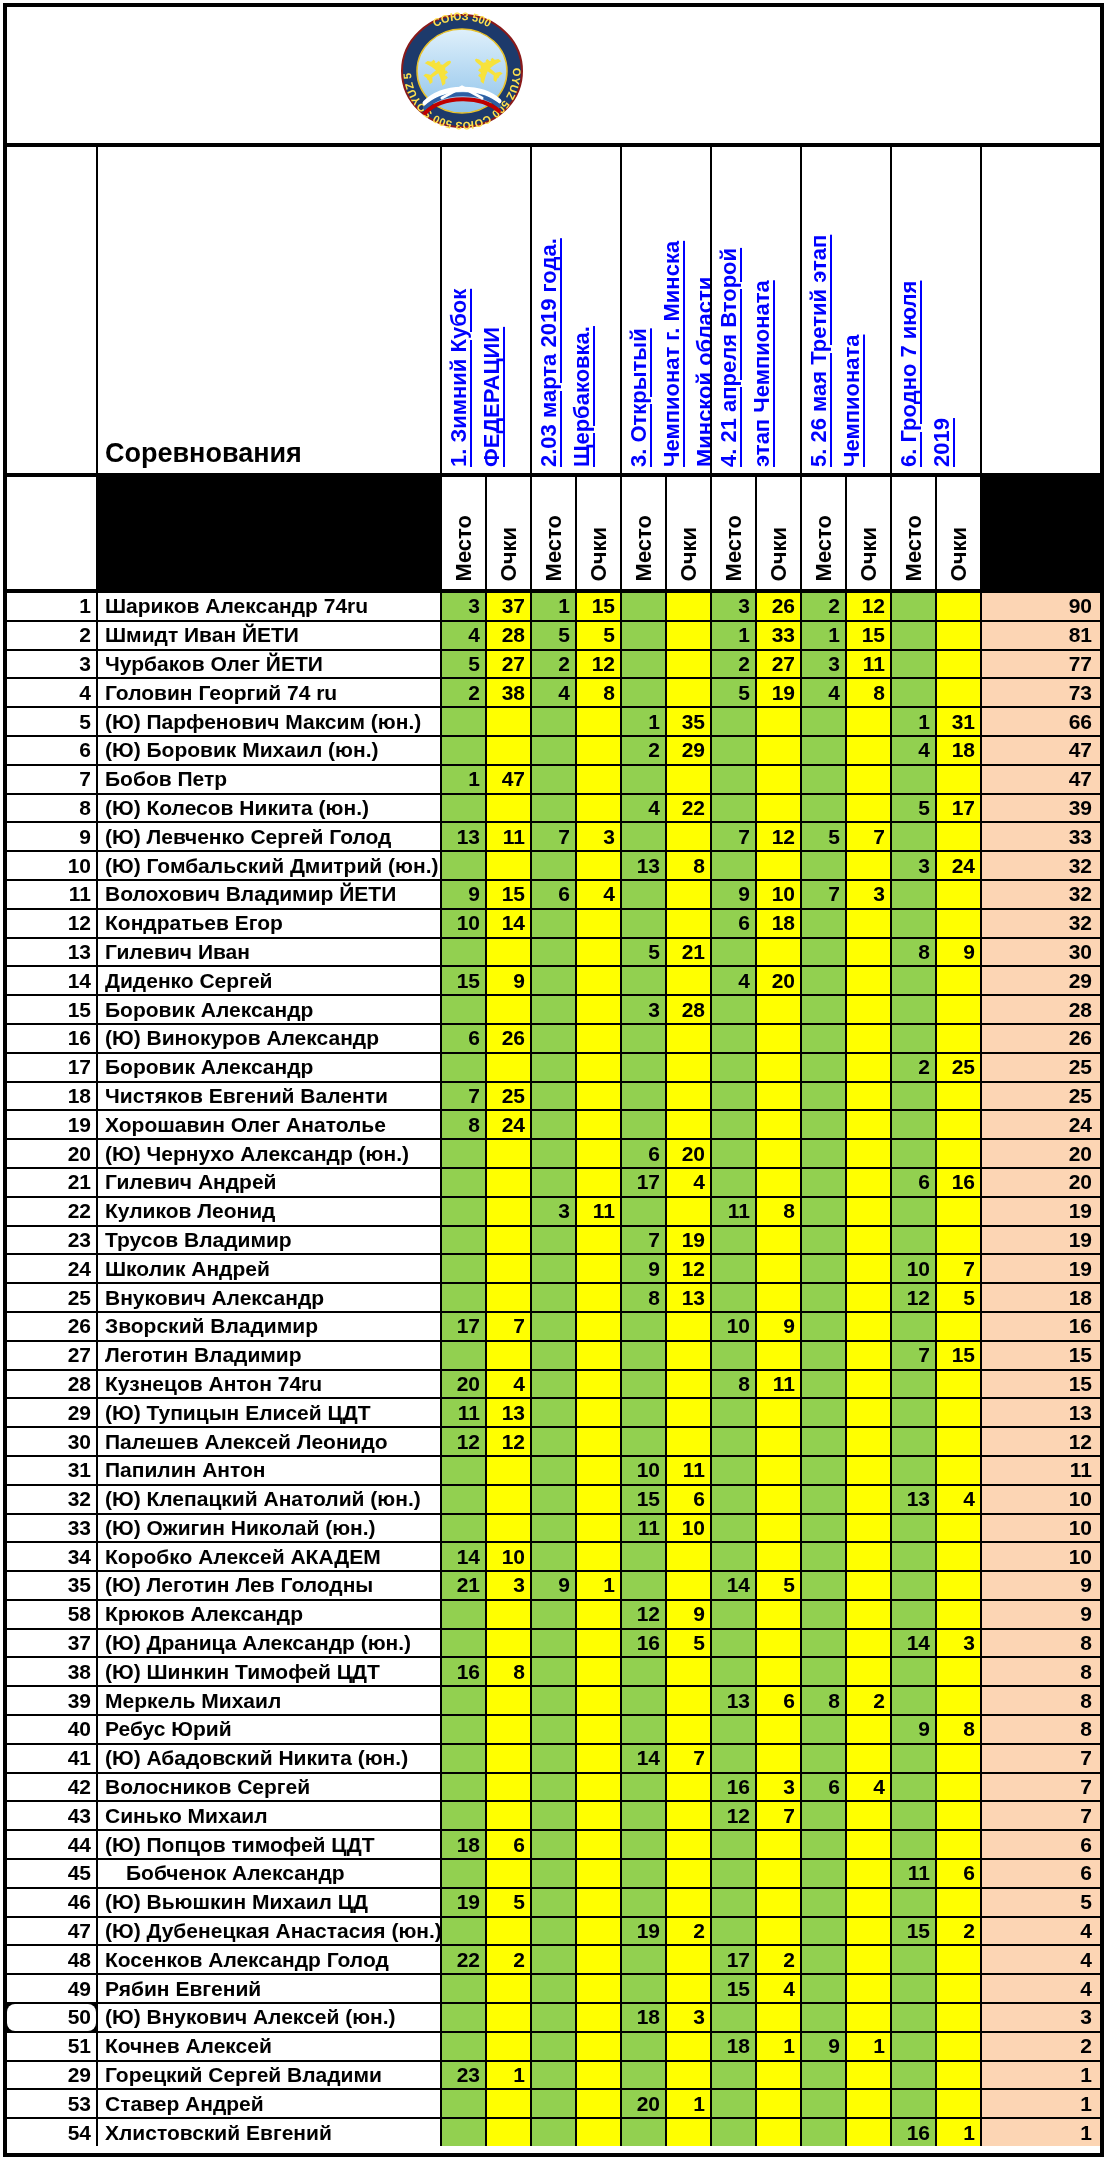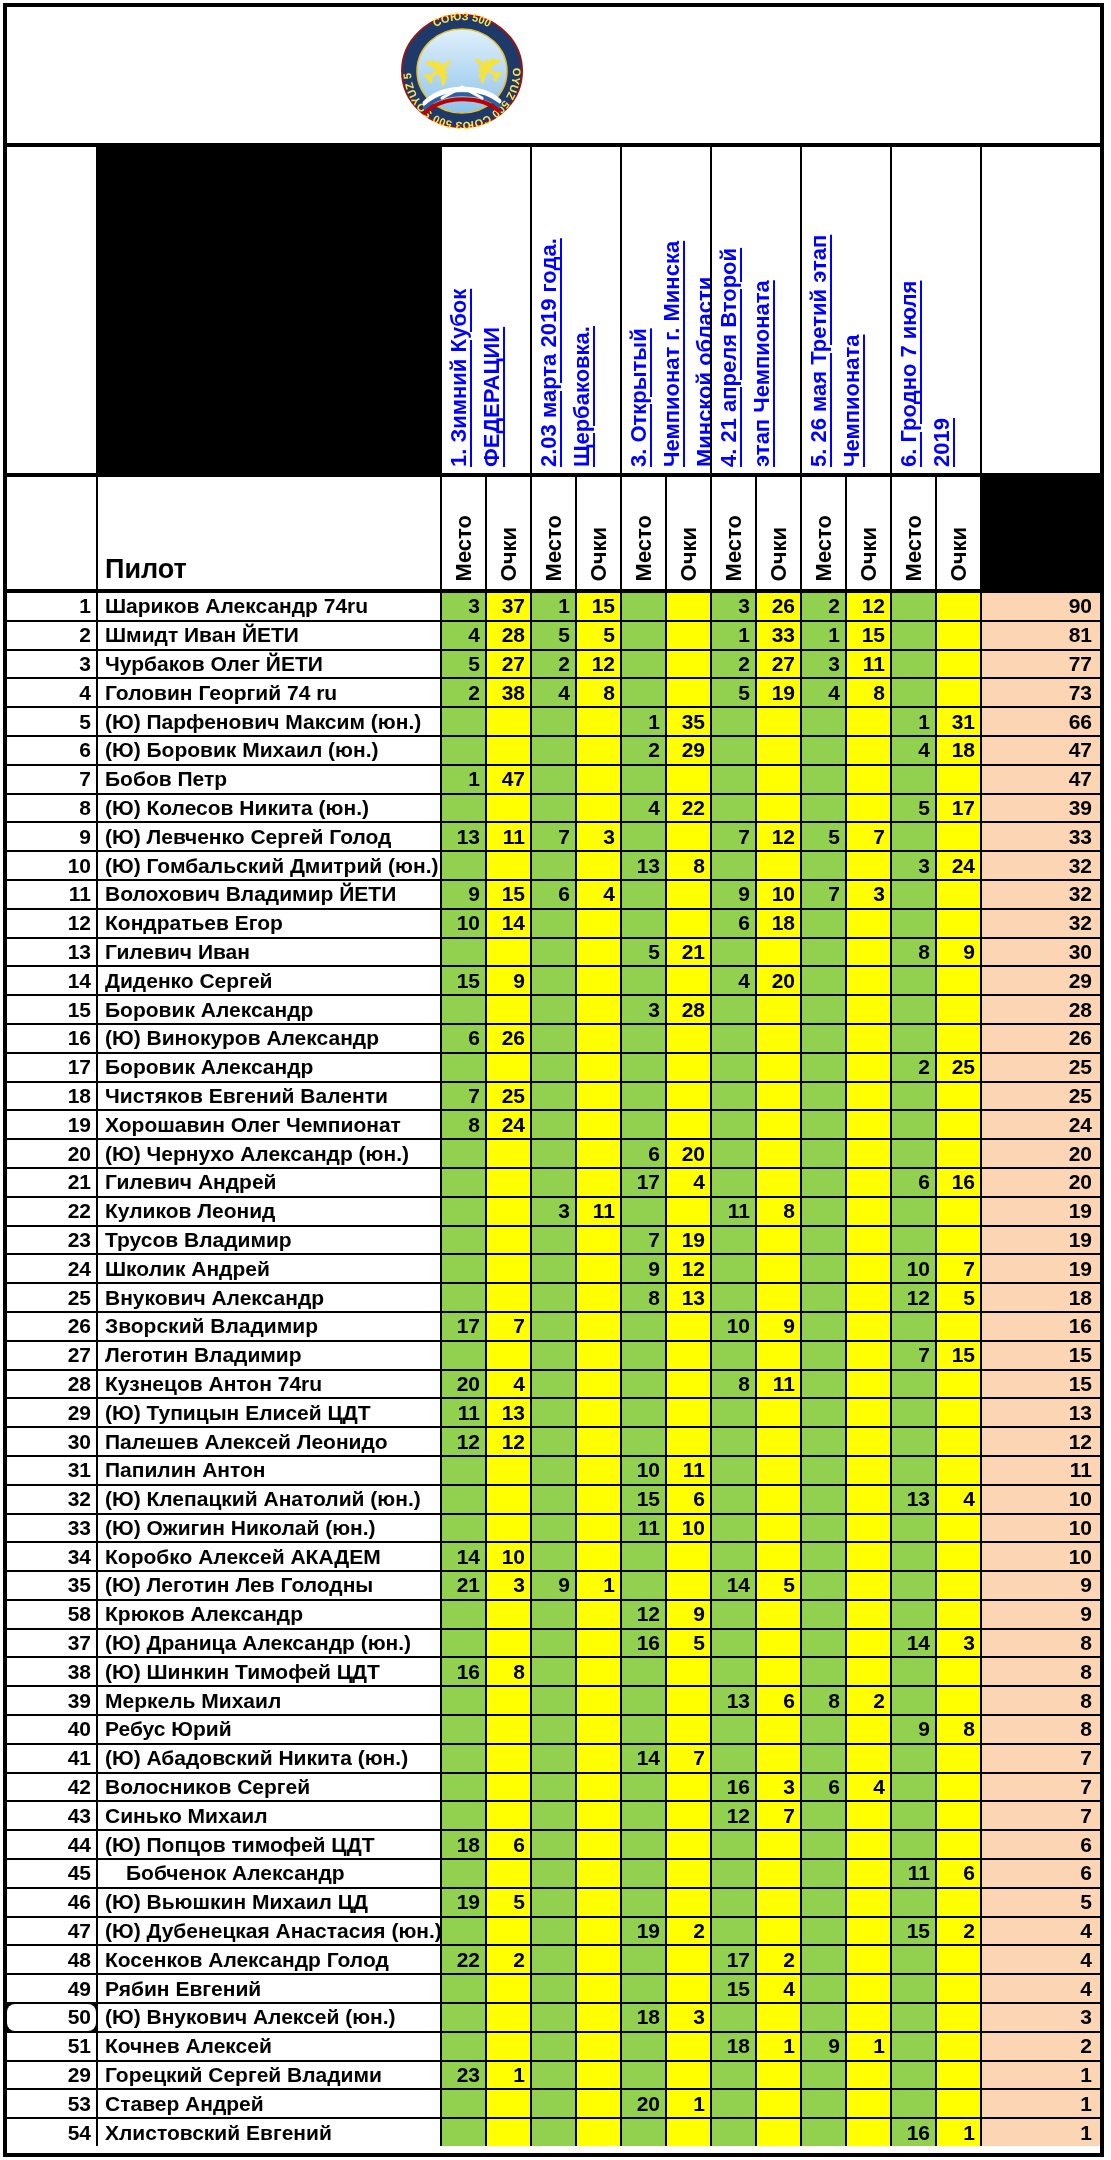--- a/index.html
+++ b/index.html
@@ -60,20 +60,21 @@
       <g>
         <text x="0" y="0" transform="translate(44,60) rotate(-38)" text-anchor="middle" dominant-baseline="central" font-size="40" fill="#f7e23b">✈</text>
       </g>
       <g>
         <text x="0" y="0" transform="translate(92,58) scale(-1,1) rotate(-38)" text-anchor="middle" dominant-baseline="central" font-size="40" fill="#f7e23b">✈</text>
       </g>
     </svg>
   </div>
   <div class="grid" id="grid">
       <div class="c hdrow" style="grid-area: 1 / 1 / span 1 / span 1;"></div>
+      <div class="c hdrow lblbottom" style="grid-area: 1 / 2 / span 1 / span 1;">Соревнования</div>
       <div class="c hdrow comp-head" style="grid-area: 1 / 3 / span 1 / span 2;">
         <div class="vtext">
           <div class="ln"><span>1. Зимний Кубок</span></div>
           <div class="ln"><span>ФЕДЕРАЦИИ</span></div>
         </div>
       </div>
       <div class="c hdrow comp-head" style="grid-area: 1 / 5 / span 1 / span 2;">
         <div class="vtext">
           <div class="ln"><span>2.03 марта 2019 года.</span></div>
           <div class="ln"><span>Щербаковка.</span></div>
@@ -99,21 +100,20 @@
         </div>
       </div>
       <div class="c hdrow comp-head" style="grid-area: 1 / 13 / span 1 / span 2;">
         <div class="vtext">
           <div class="ln"><span>6. Гродно 7 июля</span></div>
           <div class="ln"><span>2019</span></div>
         </div>
       </div>
       <div class="c hdrow" style="grid-area: 1 / 15 / span 1 / span 1;"></div>
       <div class="c hdrow" style="grid-area: 2 / 1 / span 1 / span 1;"></div>
-      <div class="c hdrow lblbottom" style="grid-area: 2 / 2 / span 1 / span 1;">Пилот</div>
       <div class="c hdrow mo" style="grid-area: 2 / 3 / span 1 / span 1;">
         <div class="vlabel">Место</div>
       </div>
       <div class="c hdrow mo" style="grid-area: 2 / 4 / span 1 / span 1;">
         <div class="vlabel">Очки</div>
       </div>
       <div class="c hdrow mo" style="grid-area: 2 / 5 / span 1 / span 1;">
         <div class="vlabel">Место</div>
       </div>
       <div class="c hdrow mo" style="grid-area: 2 / 6 / span 1 / span 1;">
@@ -407,21 +407,21 @@
       <div class="c place val" style="grid-area: 20 / 7 / span 1 / span 1;"></div>
       <div class="c points val" style="grid-area: 20 / 8 / span 1 / span 1;"></div>
       <div class="c place val" style="grid-area: 20 / 9 / span 1 / span 1;"></div>
       <div class="c points val" style="grid-area: 20 / 10 / span 1 / span 1;"></div>
       <div class="c place val" style="grid-area: 20 / 11 / span 1 / span 1;"></div>
       <div class="c points val" style="grid-area: 20 / 12 / span 1 / span 1;"></div>
       <div class="c place val" style="grid-area: 20 / 13 / span 1 / span 1;"></div>
       <div class="c points val" style="grid-area: 20 / 14 / span 1 / span 1;"></div>
       <div class="c tot totalv" style="grid-area: 20 / 15 / span 1 / span 1;">25</div>
       <div class="c num" style="grid-area: 21 / 1 / span 1 / span 1;">19</div>
-      <div class="c name" style="grid-area: 21 / 2 / span 1 / span 1;">Хорошавин Олег Чемпионат</div>
+      <div class="c name" style="grid-area: 21 / 2 / span 1 / span 1;">Хорошавин Олег Анатолье</div>
       <div class="c place val" style="grid-area: 21 / 3 / span 1 / span 1;">8</div>
       <div class="c points val" style="grid-area: 21 / 4 / span 1 / span 1;">24</div>
       <div class="c place val" style="grid-area: 21 / 5 / span 1 / span 1;"></div>
       <div class="c points val" style="grid-area: 21 / 6 / span 1 / span 1;"></div>
       <div class="c place val" style="grid-area: 21 / 7 / span 1 / span 1;"></div>
       <div class="c points val" style="grid-area: 21 / 8 / span 1 / span 1;"></div>
       <div class="c place val" style="grid-area: 21 / 9 / span 1 / span 1;"></div>
       <div class="c points val" style="grid-area: 21 / 10 / span 1 / span 1;"></div>
       <div class="c place val" style="grid-area: 21 / 11 / span 1 / span 1;"></div>
       <div class="c points val" style="grid-area: 21 / 12 / span 1 / span 1;"></div>

